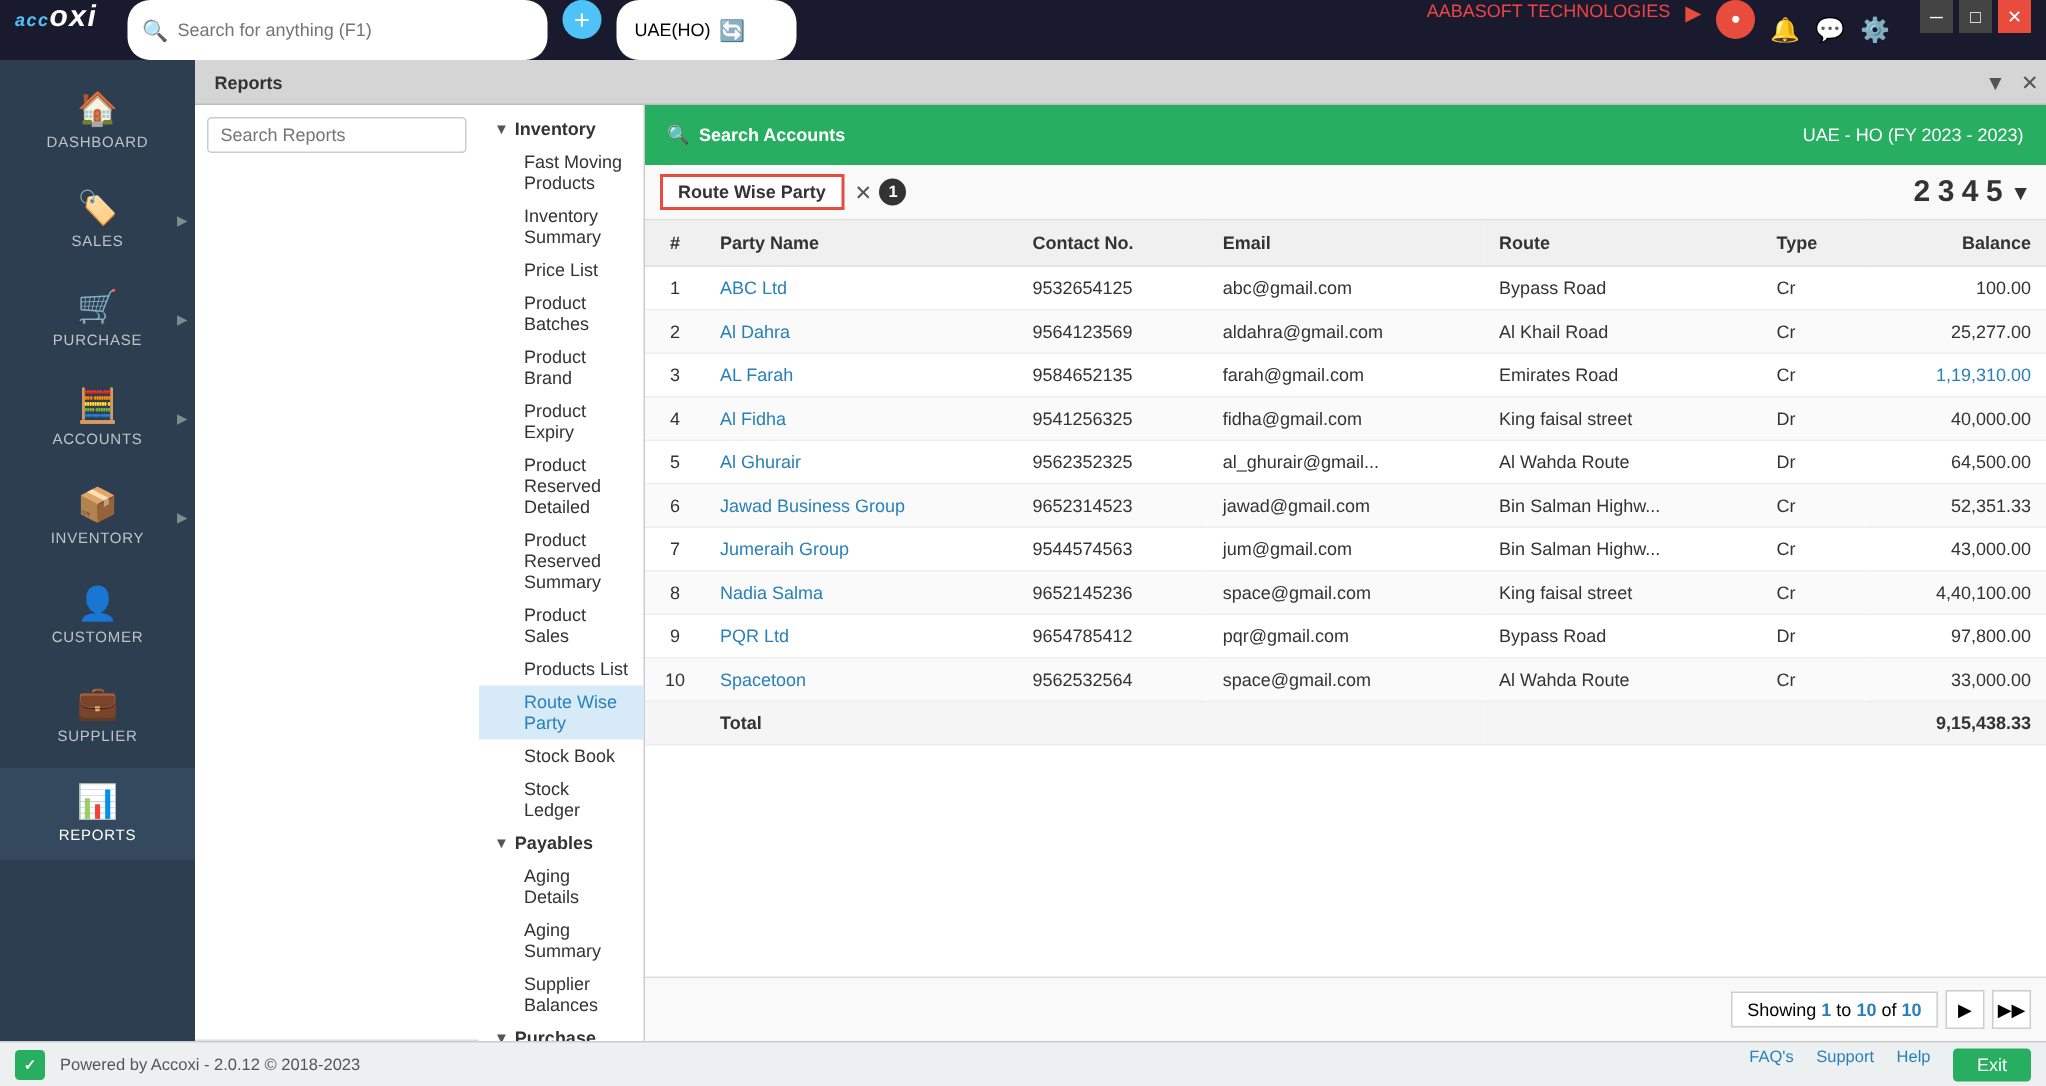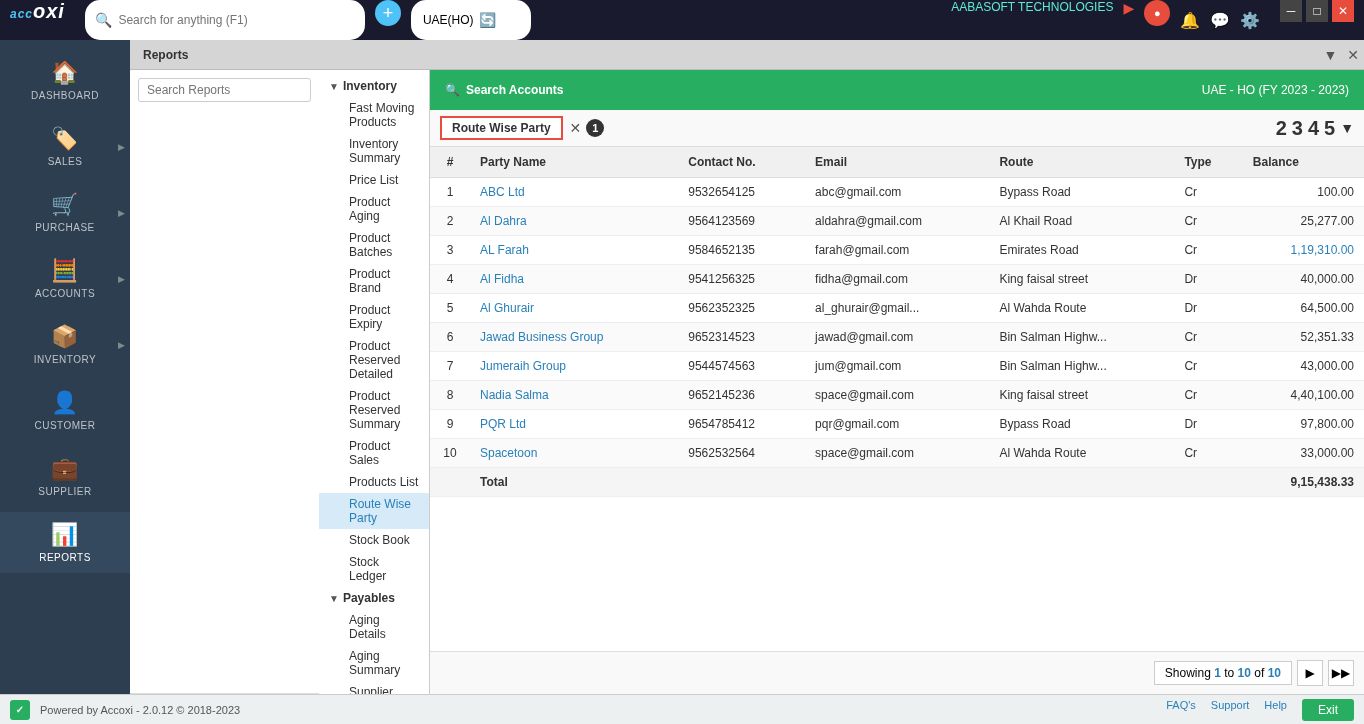--- a/index.html
+++ b/index.html
@@ -56,21 +56,21 @@
       background: white;
       border-radius: 15px;
       padding: 4px 12px;
       display: flex;
       align-items: center;
       gap: 6px;
       min-width: 120px;
     }
     .refresh-btn { color: #aaa; cursor: pointer; font-size: 14px; }
     .spacer { flex: 1; }
-    .company-name { color: #5eead4; font-size: 12px; }
+    .company-name { color: #ef4444; font-size: 12px; }
     .user-avatar {
       width: 26px; height: 26px;
       background: #e74c3c;
       border-radius: 50%;
       display: flex; align-items: center; justify-content: center;
       color: white; font-size: 11px; font-weight: bold;
     }
     .top-icons { display: flex; gap: 10px; align-items: center; }
     .top-icon { color: #ccc; font-size: 16px; cursor: pointer; }
     .win-btns { display: flex; gap: 4px; margin-left: 10px; }
@@ -326,21 +326,21 @@
     }
     th {
       padding: 8px 10px;
       text-align: left;
       font-size: 12px;
       font-weight: bold;
       color: #333;
       border-bottom: 1px solid #ddd;
     }
     th.num { text-align: center; width: 40px; }
-    th.right { text-align: left; }
+    th.right { text-align: right; }
     td {
       padding: 7px 10px;
       font-size: 12px;
       border-bottom: 1px solid #eee;
       color: #333;
     }
     td.num { text-align: center; }
     td.right { text-align: right; }
     td.link { color: #2980b9; cursor: pointer; }
     tr:nth-child(even) { background: #fafafa; }
@@ -485,21 +485,20 @@
         </div>
         <div class="tree-container">
 
           <div class="tree-group-header">
             <span class="arrow">▼</span>
             <span>Inventory</span>
           </div>
           <div class="tree-item">Fast Moving Products</div>
           <div class="tree-item">Inventory Summary</div>
           <div class="tree-item">Price List</div>
-          <div class="tree-item">Product Aging</div>
           <div class="tree-item">Product Batches</div>
           <div class="tree-item">Product Brand</div>
           <div class="tree-item">Product Expiry</div>
           <div class="tree-item">Product Reserved Detailed</div>
           <div class="tree-item">Product Reserved Summary</div>
           <div class="tree-item">Product Sales</div>
           <div class="tree-item">Products List</div>
           <div class="tree-item selected">Route Wise Party</div>
           <div class="tree-item">Stock Book</div>
           <div class="tree-item">Stock Ledger</div>

